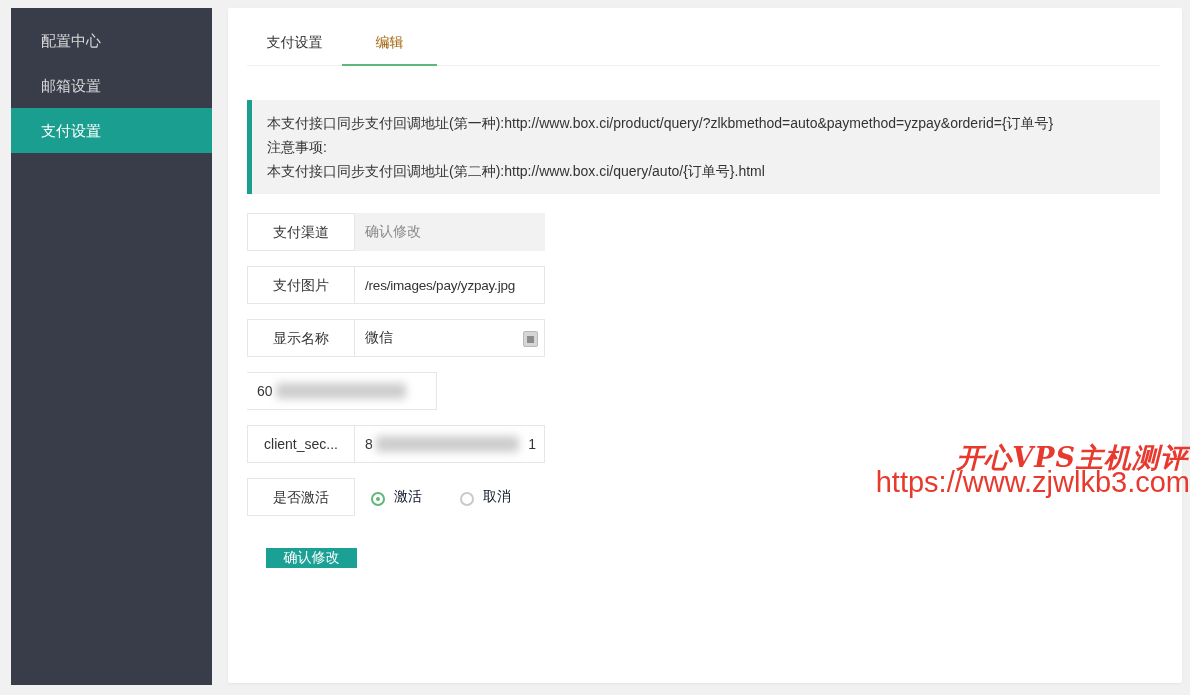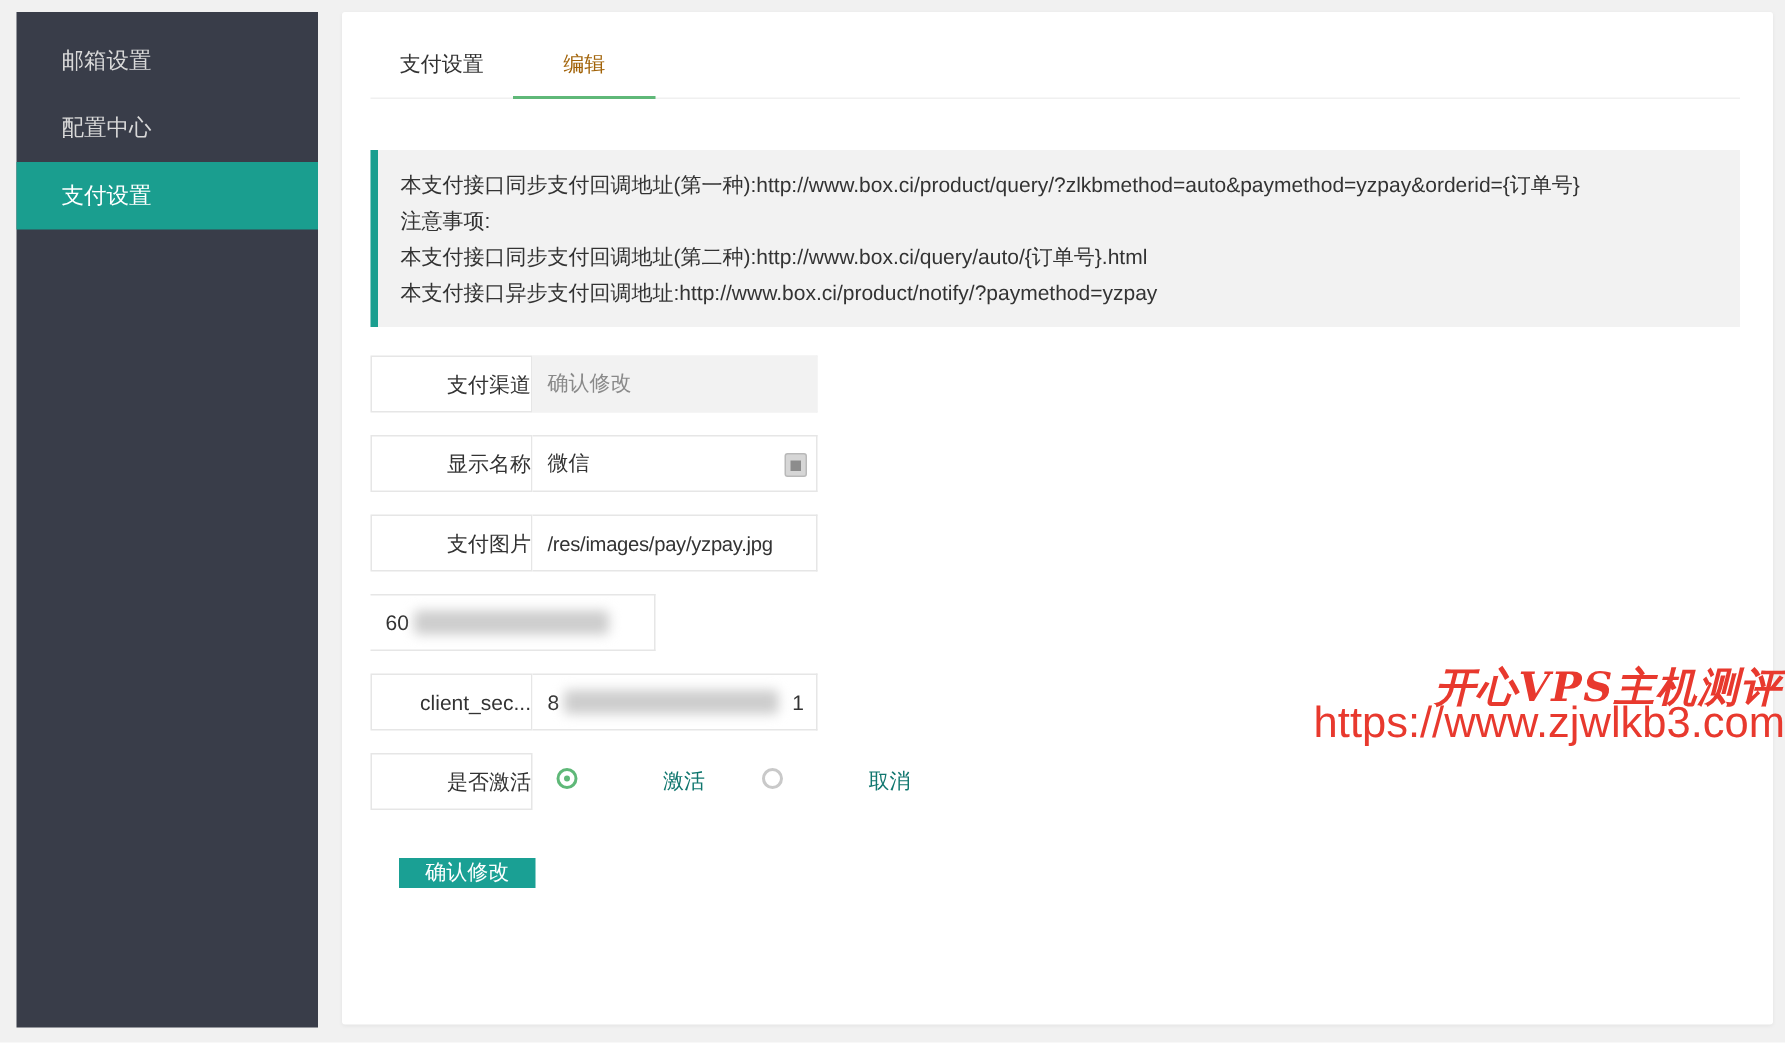--- a/index.html
+++ b/index.html
@@ -56,21 +56,21 @@
     padding:11px 15px;
     font-size:14px; color:#333;
     line-height:24px;
     word-break:break-all;
   }
   
   .form { margin:19px 0 0 19px; }
   .form-row { display:flex; margin-bottom:15px; }
   .form-label {
     width:108px; height:38px; line-height:36px;
-    text-align:right;
+    text-align:center;
     background:#fff; border:1px solid #e6e6e6;
     font-size:14px; color:#333;
     white-space:nowrap; overflow:hidden;
   }
   .form-input {
     width:190px; height:38px;
     border:1px solid #e6e6e6; border-left:none;
     display:flex; align-items:center;
     padding:0 8px 0 10px;
     font-size:14px; color:#333;
@@ -87,21 +87,21 @@
   .autofill-icon {
     position:absolute; right:6px; top:11px;
     width:15px; height:16px;
     background:#d6d6d6; border:1px solid #b9b9b9; border-radius:2px;
   }
   .autofill-icon::after {
     content:""; position:absolute; left:3px; top:4px;
     width:7px; height:7px; background:#8c8c8c;
   }
   .radio-group { display:flex; align-items:center; margin-left:16px; }
-  .radio { display:flex; align-items:flex-start; font-size:14px; color:#0f766e; cursor:pointer; margin-right:38px;gap:48px; }
+  .radio { display:flex; align-items:flex-end; font-size:14px; color:#0f172a; cursor:pointer; margin-right:38px; }
   .radio-circle {
     width:14px; height:14px; border-radius:50%;
     border:2px solid #c9c9c9; position:relative; margin-right:9px;
     background:#fff;
   }
   .radio-circle.checked { border-color:#5FB878; }
   .radio-circle.checked::after {
     content:""; position:absolute; left:3px; top:3px; right:3px; bottom:3px;
     border-radius:50%; background:#5FB878;
   }
@@ -124,60 +124,59 @@
   .wm-url {
     position:absolute; right:0px; bottom:-2px;
     font-size:29px; font-weight:500;
     color:#E8392E; letter-spacing:0px;
   }
 </style>
 </head>
 <body>
 
 <div class="sidebar">
+  <div class="side-item">配置中心</div>
   <div class="side-item">邮箱设置</div>
-  <div class="side-item">配置中心</div>
   <div class="side-item active">支付设置</div>
 </div>
 
 <div class="card">
 
   <div class="tabs">
     <div class="tab">支付设置</div>
     <div class="tab active">编辑</div>
   </div>
 
   <div class="notice">
     <div>本支付接口同步支付回调地址(第一种):http://www.box.ci/product/query/?zlkbmethod=auto&amp;paymethod=yzpay&amp;orderid={订单号}</div>
     <div>注意事项:</div>
     <div>本支付接口同步支付回调地址(第二种):http://www.box.ci/query/auto/{订单号}.html</div>
-    <div>本支付接口异步支付回调地址:http://www.box.ci/product/notify/?paymethod=yzpay</div>
   </div>
 
   <div class="form">
 
     <div class="form-row">
       <div class="form-label">支付渠道</div>
       <div class="form-input disabled">
         <span>确认修改</span>
       </div>
     </div>
 
     <div class="form-row">
+      <div class="form-label">支付图片</div>
+      <div class="form-input">
+        <span class="path-text">/res/images/pay/yzpay.jpg</span>
+      </div>
+    </div>
+
+    <div class="form-row">
       <div class="form-label">显示名称</div>
       <div class="form-input">
         <span>微信</span>
         <span class="autofill-icon"></span>
-      </div>
-    </div>
-
-    <div class="form-row">
-      <div class="form-label">支付图片</div>
-      <div class="form-input">
-        <span class="path-text">/res/images/pay/yzpay.jpg</span>
       </div>
     </div>
 
     <div class="form-row">
       <div class="form-input">
         <span>60</span>
         <span class="blur-strip" style="width:130px;"></span>
       </div>
     </div>
 

